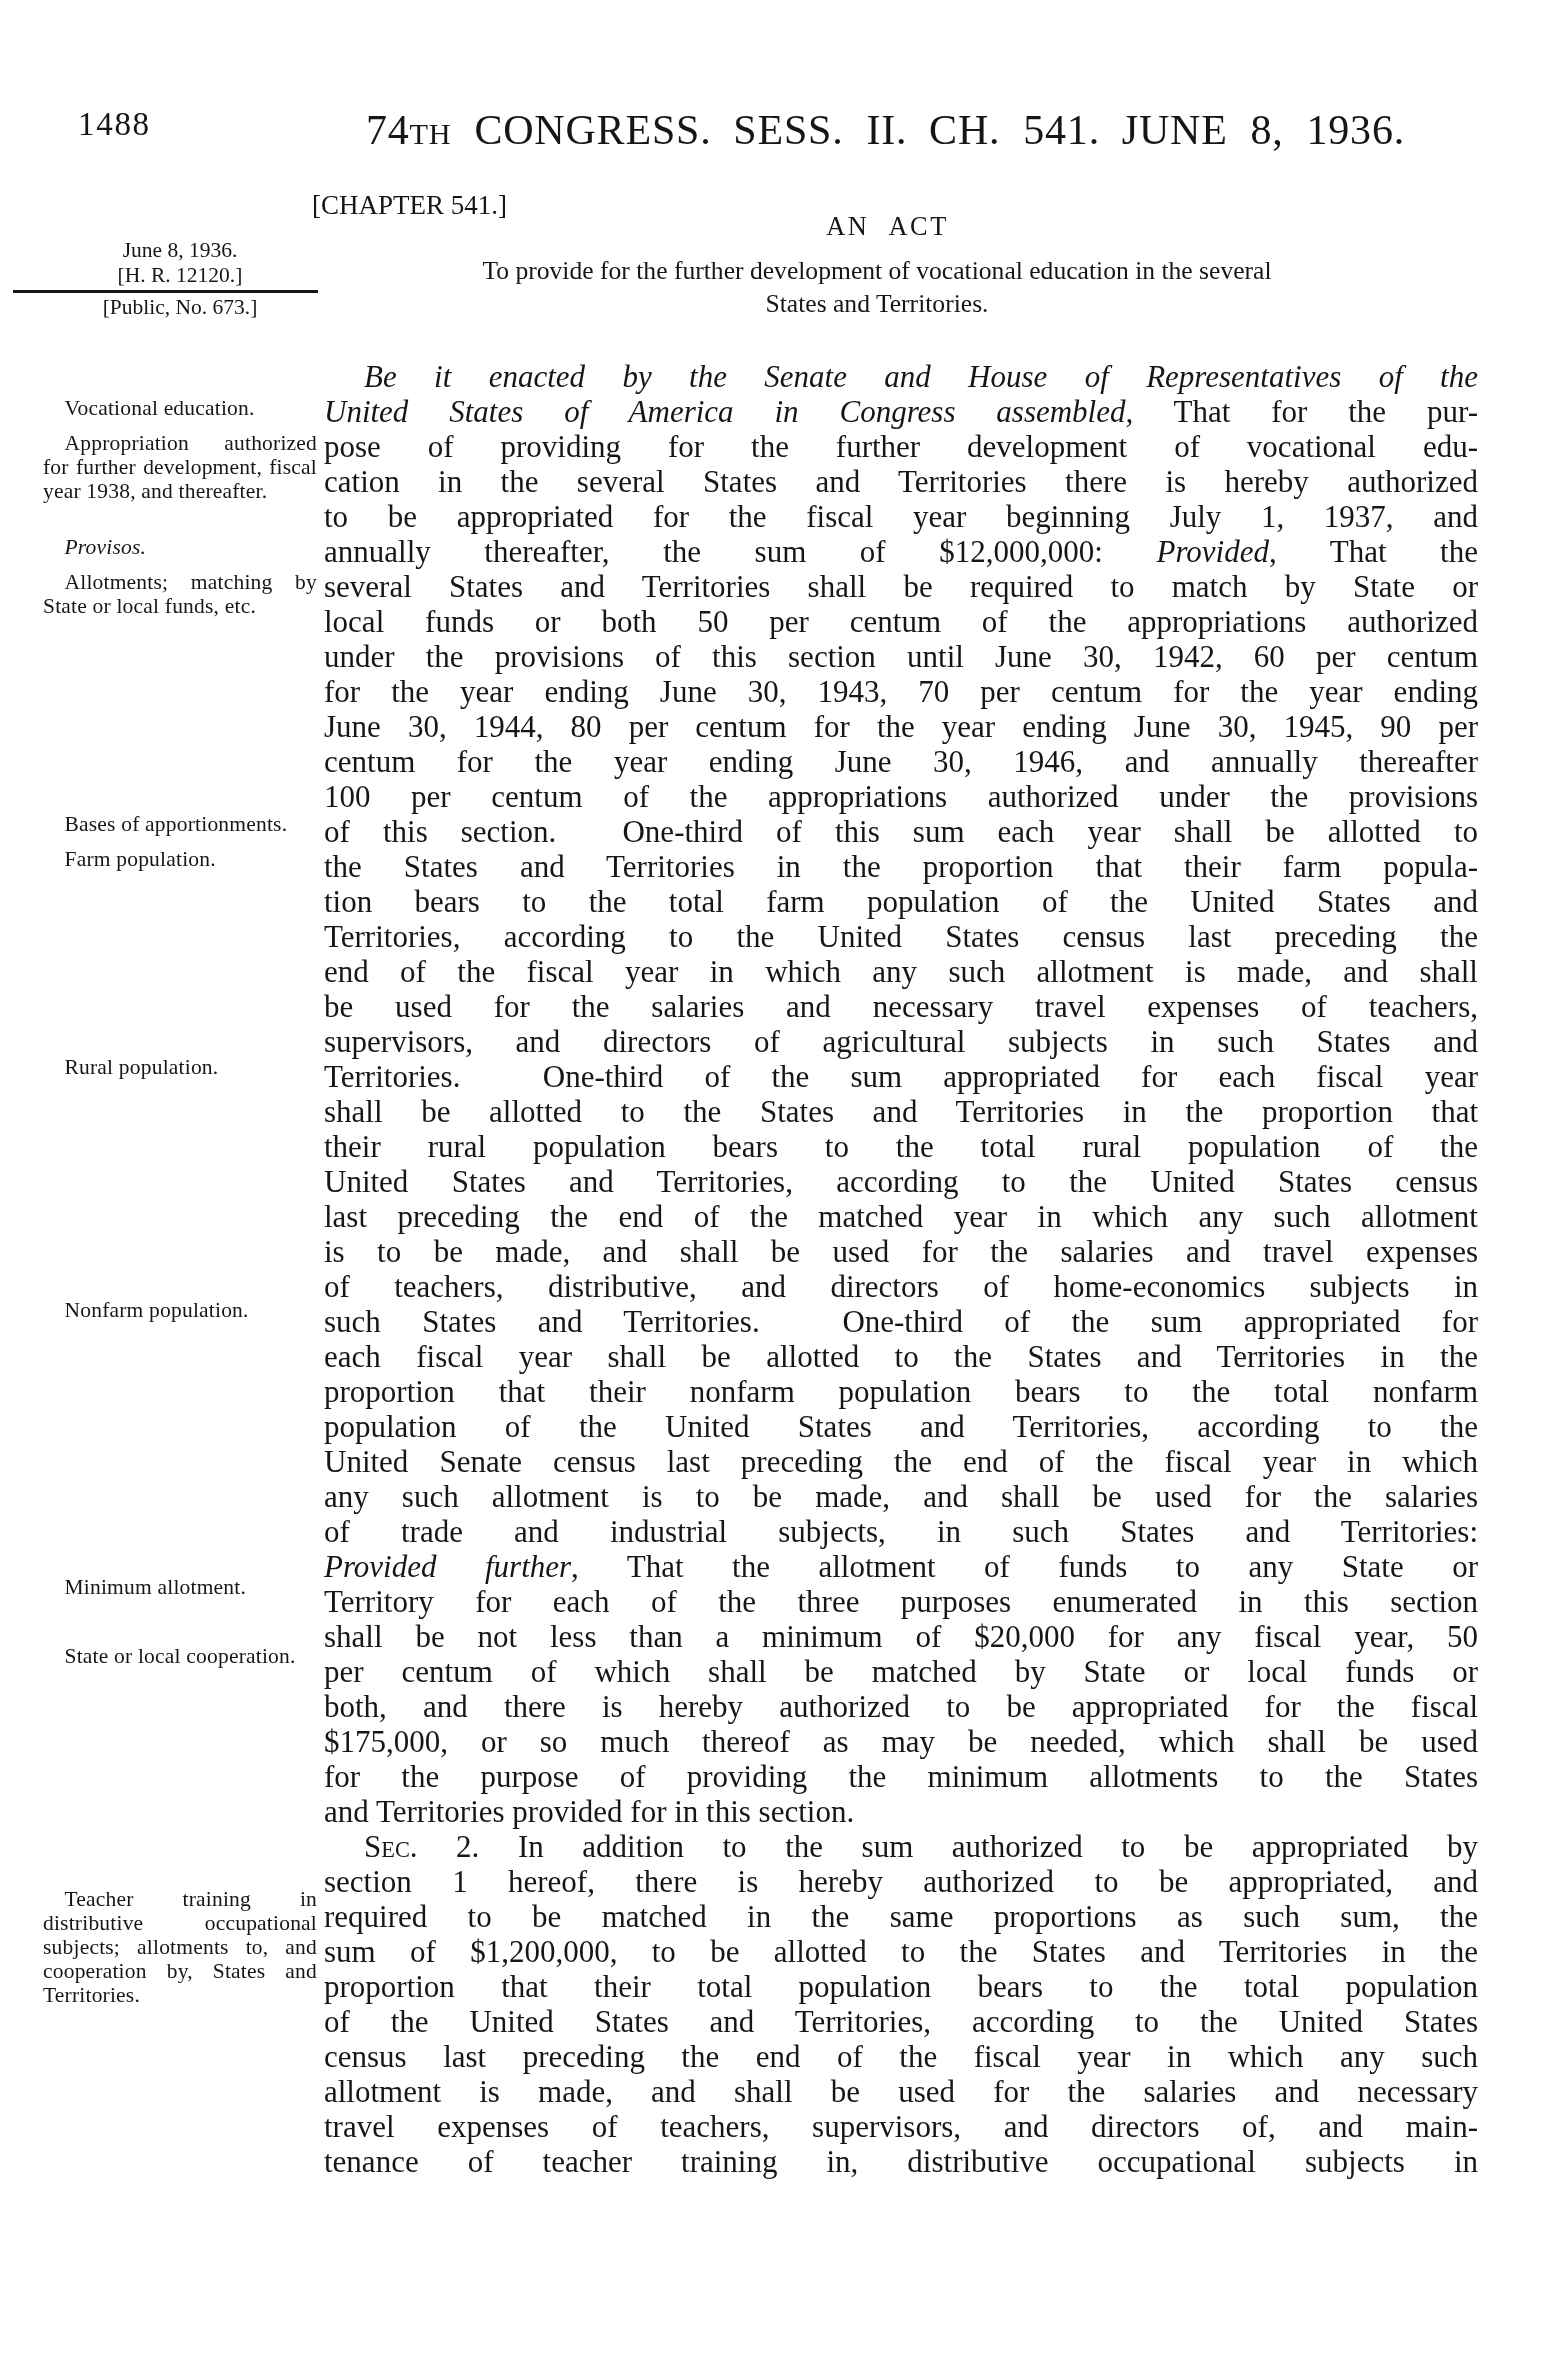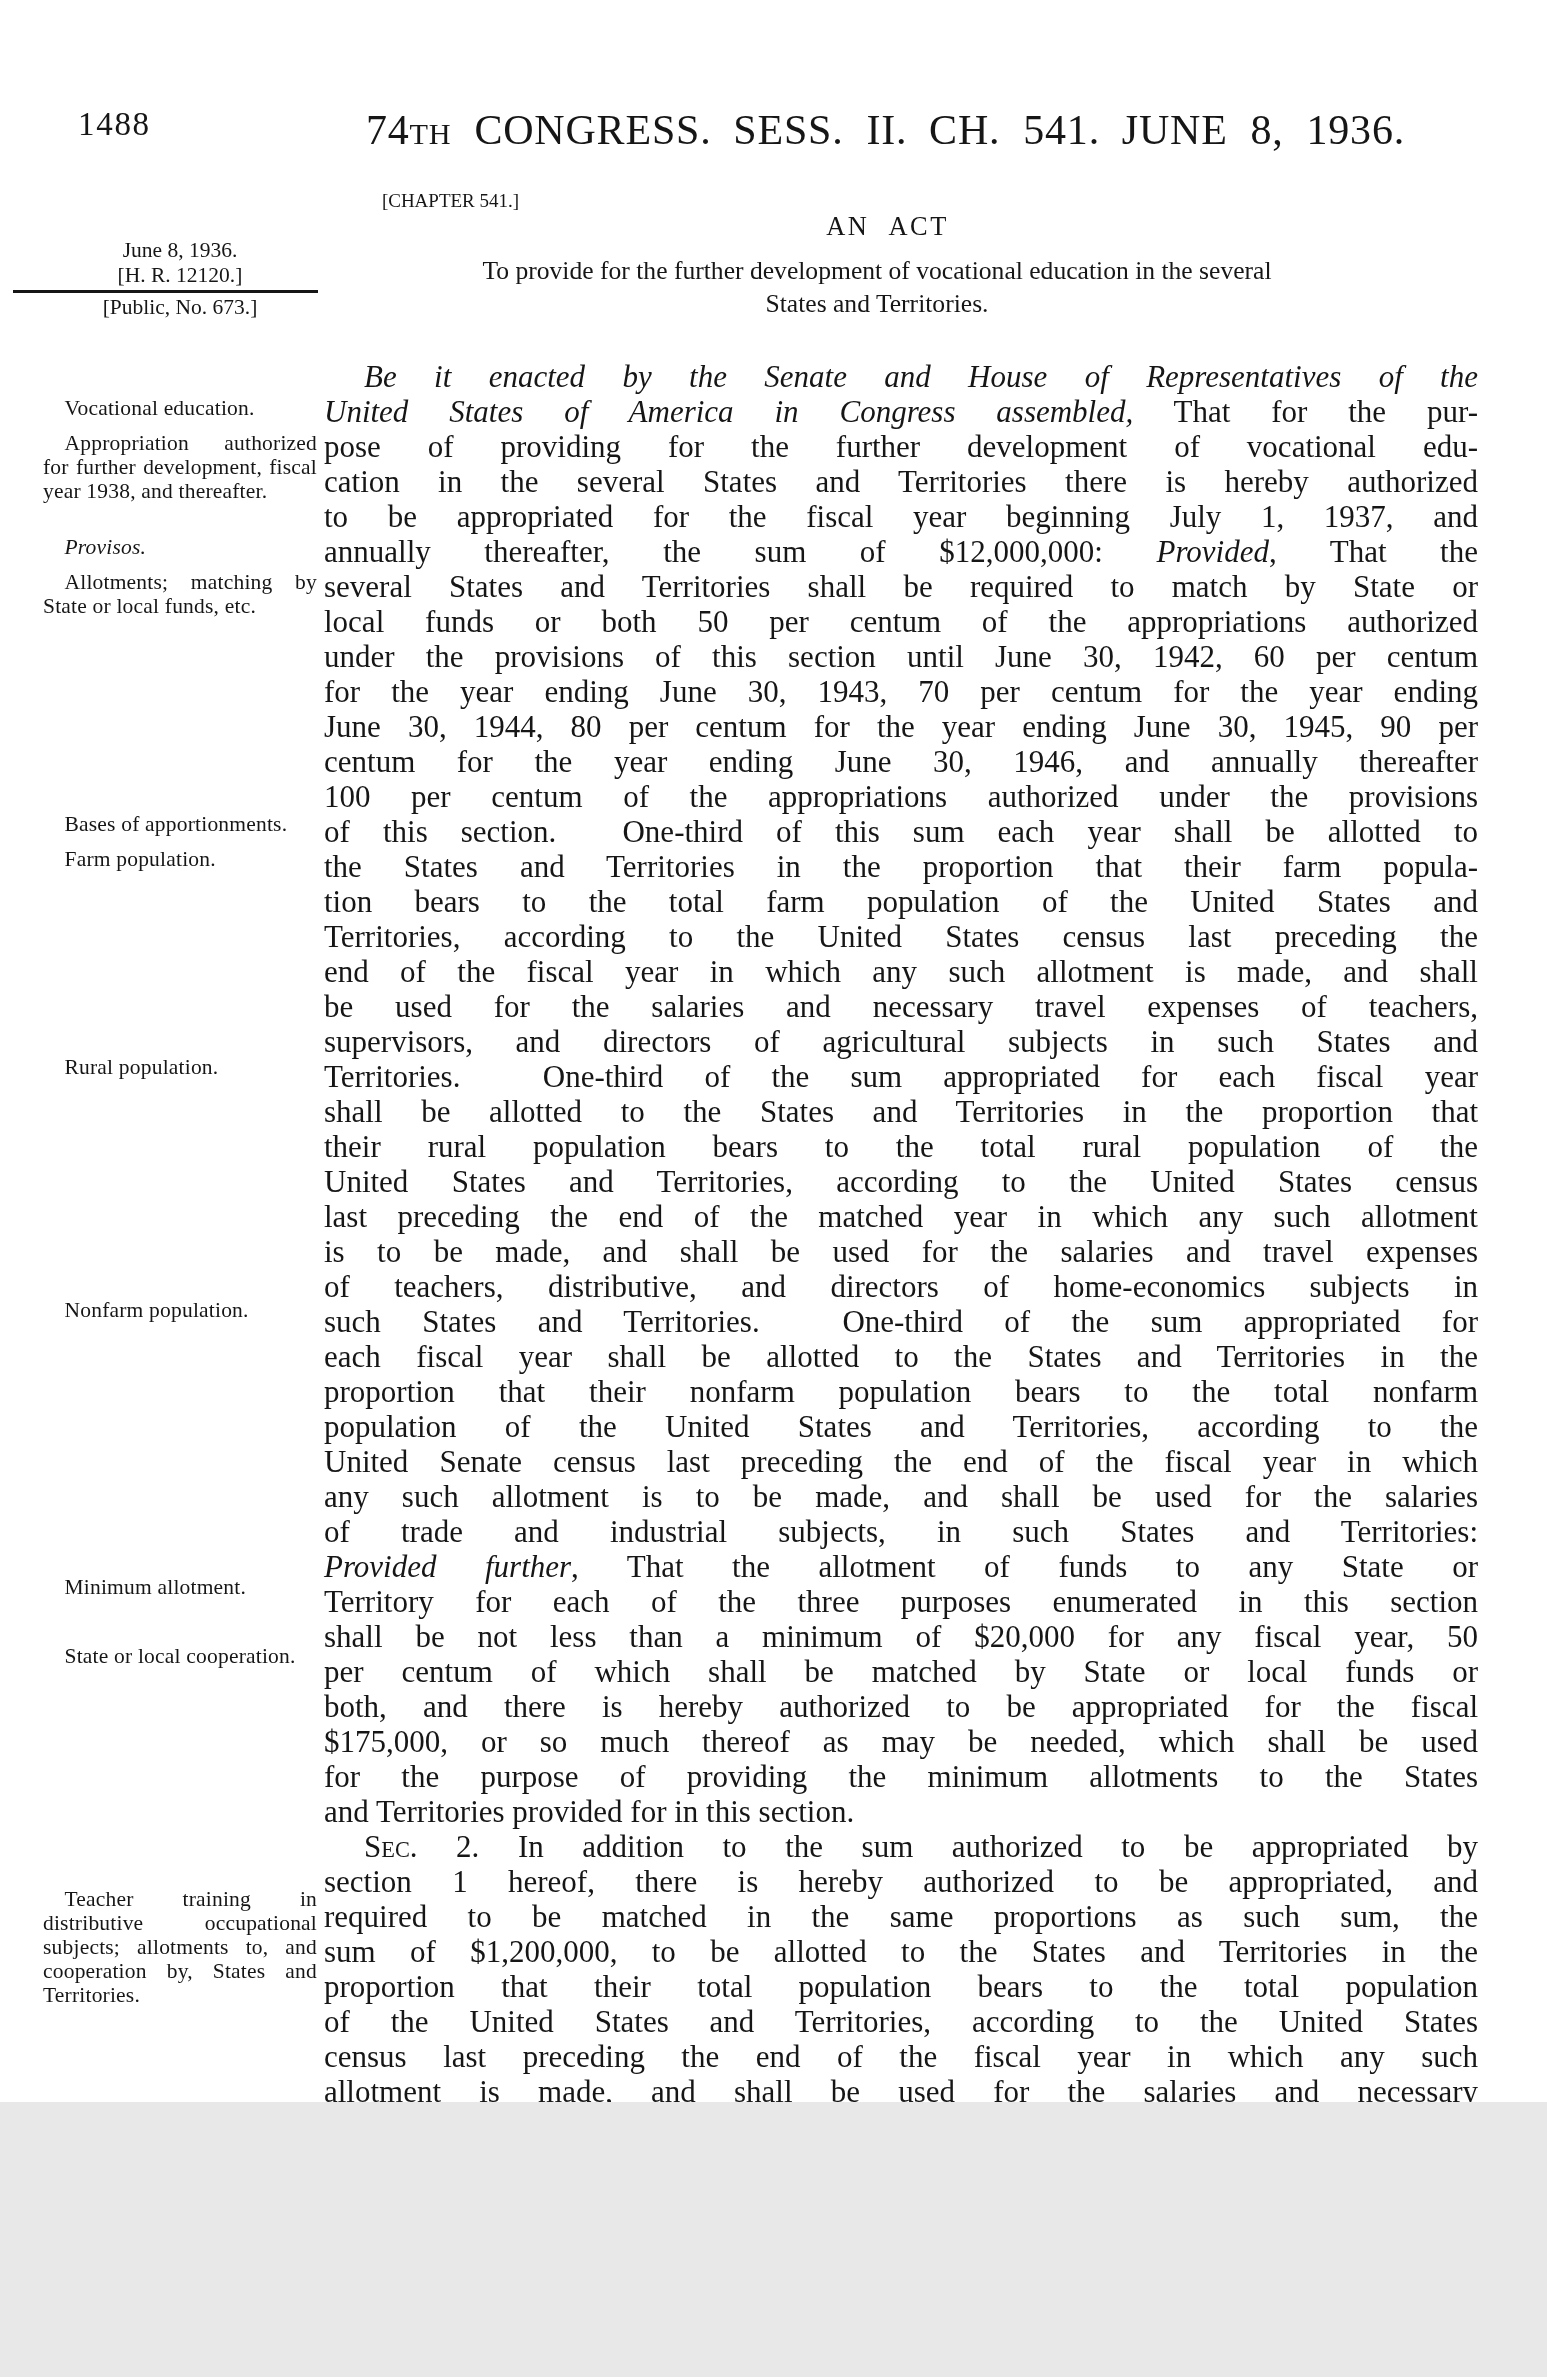--- a/index.html
+++ b/index.html
@@ -1,35 +1,35 @@
 <!DOCTYPE html>
 <html style="--ink: #161616; --paper: #ffffff;font-size:13.2px"><head>
 <meta charset="utf-8">
 <style>
   html,body{margin:0;padding:0;background:#e8e8e8;}
   .page{
     position:relative;
-    width:1548px;height:2102px;
+    width:1548px;height:2377px;
     background:var(--paper,#ffffff);
     color:var(--ink,#161616);
     font-family:"Liberation Serif","DejaVu Serif",serif;
     overflow:hidden;
   }
   .pageno{
     position:absolute;left:78px;top:106px;
     font-size:33px;letter-spacing:1.7px;
   }
   .running-head{
     position:absolute;left:324px;top:106px;width:1123px;
     text-align:center;font-size:42px;word-spacing:11.6px;letter-spacing:0.8px;
     white-space:nowrap;
   }
   .chapter{
     position:absolute;left:312px;top:190px;width:277px;
-    text-align:center;font-size:19px;white-space:nowrap;
+    text-align:left;font-size:27px;white-space:nowrap;
   }
   .anact{
     position:absolute;left:324px;top:211px;width:1127px;
     text-align:center;font-size:26.4px;letter-spacing:2.5px;word-spacing:11.6px;
   }
   .acttitle{
     position:absolute;left:324px;top:254px;width:1106px;
     font-size:25.6px;line-height:33px;text-align:center;
   }
   .margin-col{position:absolute;left:0;top:0;width:100%;height:100%;}

